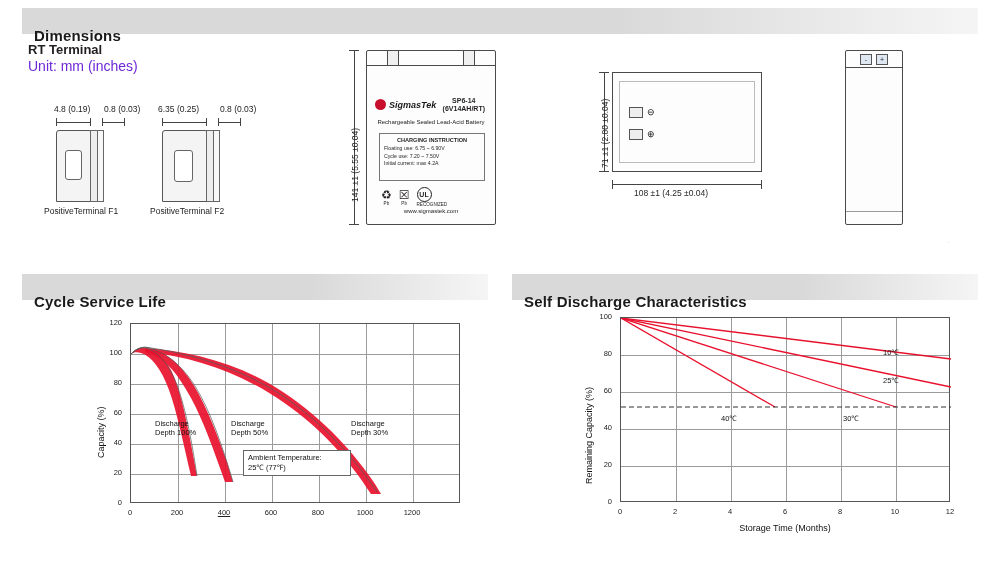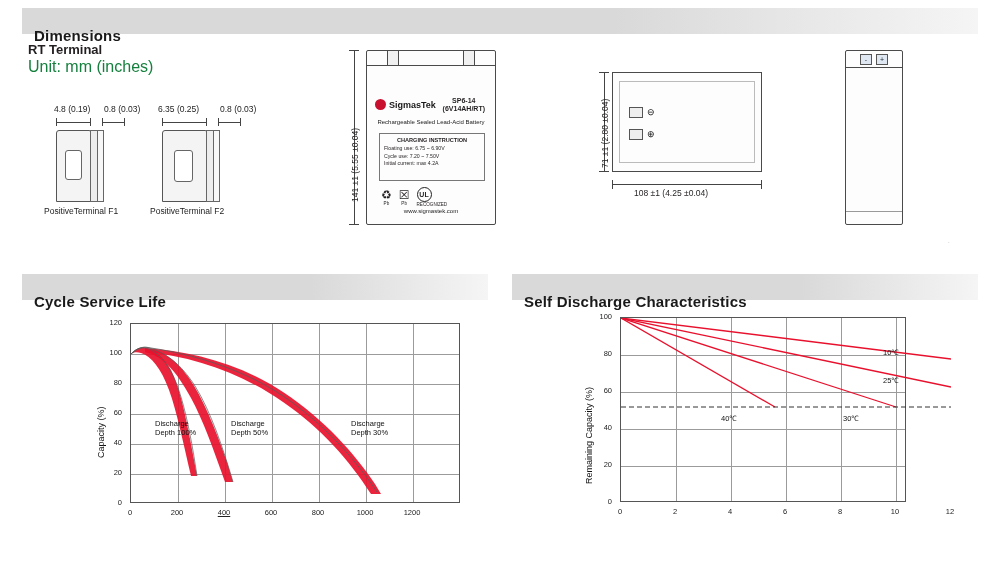--- a/index.html
+++ b/index.html
@@ -36,22 +36,22 @@
   }
   #sub-title {
     position: absolute;
     left: 28px; top: 42px;
     font-size: 13px;
     font-weight: bold;
   }
   #unit-label {
     position: absolute;
     left: 28px; top: 58px;
-    font-size: 16px;
-    color: #15803d;
+    font-size: 14px;
+    color: #6d28d9;
   }
 
   
   #terminals {
     position: absolute;
     left: 40px; top: 78px;
     width: 290px; height: 150px;
   }
   .term-dim {
     position: absolute;
@@ -128,20 +128,21 @@
     width: 11px; height: 11px;
     border-radius: 50%;
     background: #c8102e;
     margin-right: 3px;
     flex: none;
   }
   .brand-name {
     font-size: 9px;
     font-weight: bold;
     color: #1a1a1a;
+    font-style: italic;
   }
   .model-block {
     position: absolute;
     right: 10px; top: 46px;
     text-align: center;
     line-height: 1.15;
   }
   .model-no { font-size: 7px; font-weight: bold; }
   .model-spec { font-size: 7px; font-weight: bold; }
   .batt-type {
@@ -504,20 +505,21 @@
       <path d="M14,24 C60,27 110,40 152,68 C194,96 224,130 244,160 L250,170 L240,170 C218,136 190,104 152,78 C112,50 62,32 14,28 Z" fill="#e8112d" opacity="0.92"></path>
 
       <path d="M0,30 C6,24 12,22 20,24 C60,30 110,44 152,72 C196,102 226,138 246,168" fill="none" stroke="#5a5a5a" stroke-width="0.8"></path>
       <path d="M0,30 C6,24 12,22 18,24 C34,28 50,40 64,62 C80,88 92,124 102,158" fill="none" stroke="#5a5a5a" stroke-width="0.7"></path>
       <path d="M0,30 C5,25 10,23 15,24 C26,27 36,38 44,56 C54,80 61,118 66,152" fill="none" stroke="#5a5a5a" stroke-width="0.7"></path>
     </svg>
 
     <div class="annot" style="left:24px; top:95px;">Discharge<br>Depth 100%</div>
     <div class="annot" style="left:100px; top:95px;">Discharge<br>Depth 50%</div>
     <div class="annot" style="left:220px; top:95px;">Discharge<br>Depth 30%</div>
+    <div class="annot-box" style="left:112px; top:126px; width:98px;">Ambient Temperature:<br>25℃ (77℉)</div>
   </div>
 
   <div class="ytick-label" style="left:8px; top:0px;">120</div>
   <div class="ytick-label" style="left:8px; top:30px;">100</div>
   <div class="ytick-label" style="left:8px; top:60px;">80</div>
   <div class="ytick-label" style="left:8px; top:90px;">60</div>
   <div class="ytick-label" style="left:8px; top:120px;">40</div>
   <div class="ytick-label" style="left:8px; top:150px;">20</div>
   <div class="ytick-label" style="left:8px; top:180px;">0</div>
 
@@ -531,21 +533,21 @@
 
   <div class="axis-title-y" style="left:6px; top:140px;">Capacity (%)</div>
 </div>
 
 <div class="section-header" id="self-header">
   <span class="title">Self Discharge Characteristics</span>
 </div>
 
 <div class="chart-wrap" id="self-chart" style="left:580px; top:312px; width:390px; height:230px;">
 
-  <div class="plot" style="left:40px; top:5px; width:286px; height:185px;">
+  <div class="plot" style="left:40px; top:5px; width:330px; height:185px;">
     <div class="grid-v" style="left:55px;"></div>
     <div class="grid-v" style="left:110px;"></div>
     <div class="grid-v" style="left:165px;"></div>
     <div class="grid-v" style="left:220px;"></div>
     <div class="grid-v" style="left:275px;"></div>
     <div class="grid-h" style="top:37px;"></div>
     <div class="grid-h" style="top:74px;"></div>
     <div class="grid-h" style="top:111px;"></div>
     <div class="grid-h" style="top:148px;"></div>
 
@@ -576,14 +578,15 @@
   <div class="ytick-label" style="left:8px; top:185px;">0</div>
 
   <div class="xtick-label" style="left:23px; top:195px;">0</div>
   <div class="xtick-label" style="left:78px; top:195px;">2</div>
   <div class="xtick-label" style="left:133px; top:195px;">4</div>
   <div class="xtick-label" style="left:188px; top:195px;">6</div>
   <div class="xtick-label" style="left:243px; top:195px;">8</div>
   <div class="xtick-label" style="left:298px; top:195px;">10</div>
   <div class="xtick-label" style="left:353px; top:195px;">12</div>
 
+  <div class="axis-title-x" style="left:40px; top:211px; width:330px;">Storage Time (Months)</div>
   <div class="axis-title-y" style="left:4px; top:172px;">Remaining Capacity (%)</div>
 </div>
 
 </body></html>

